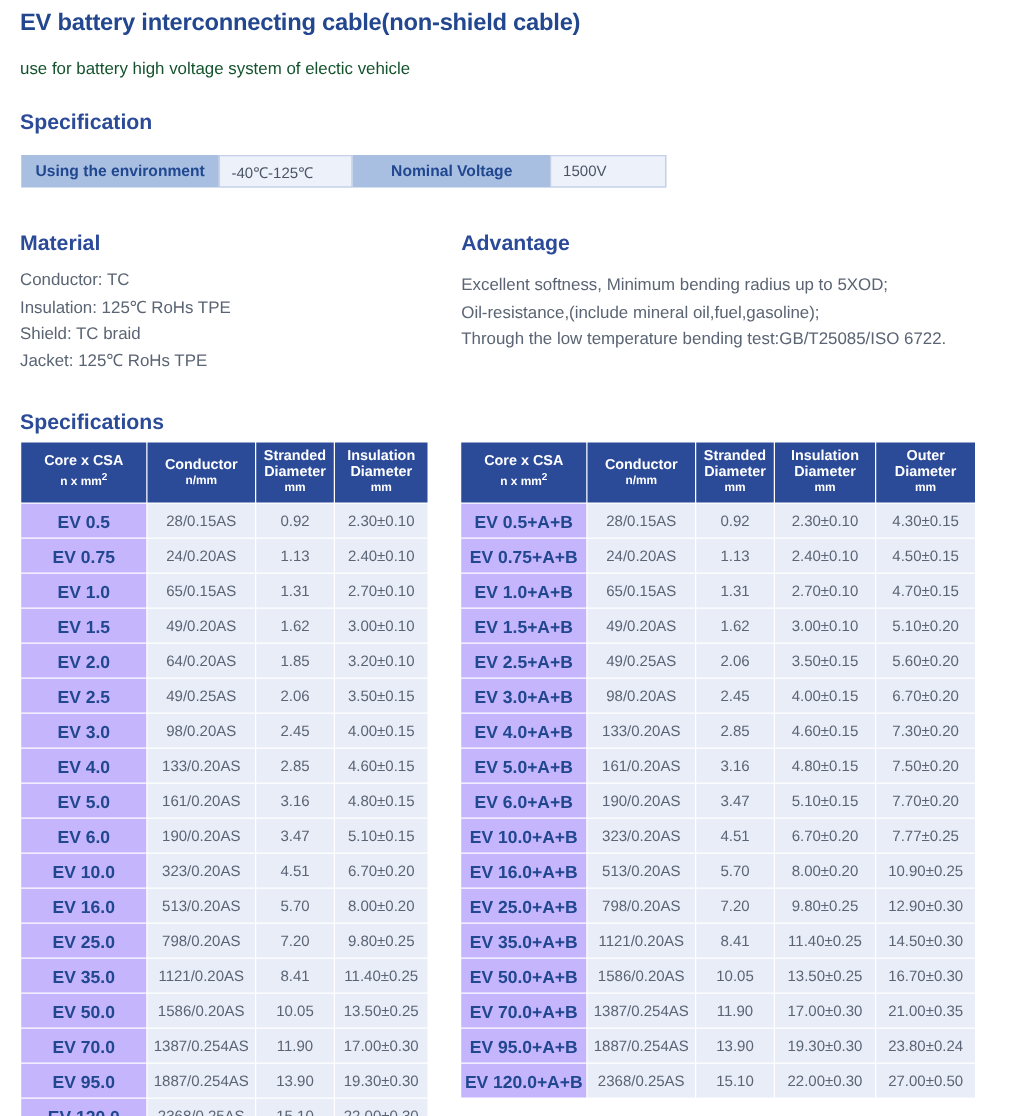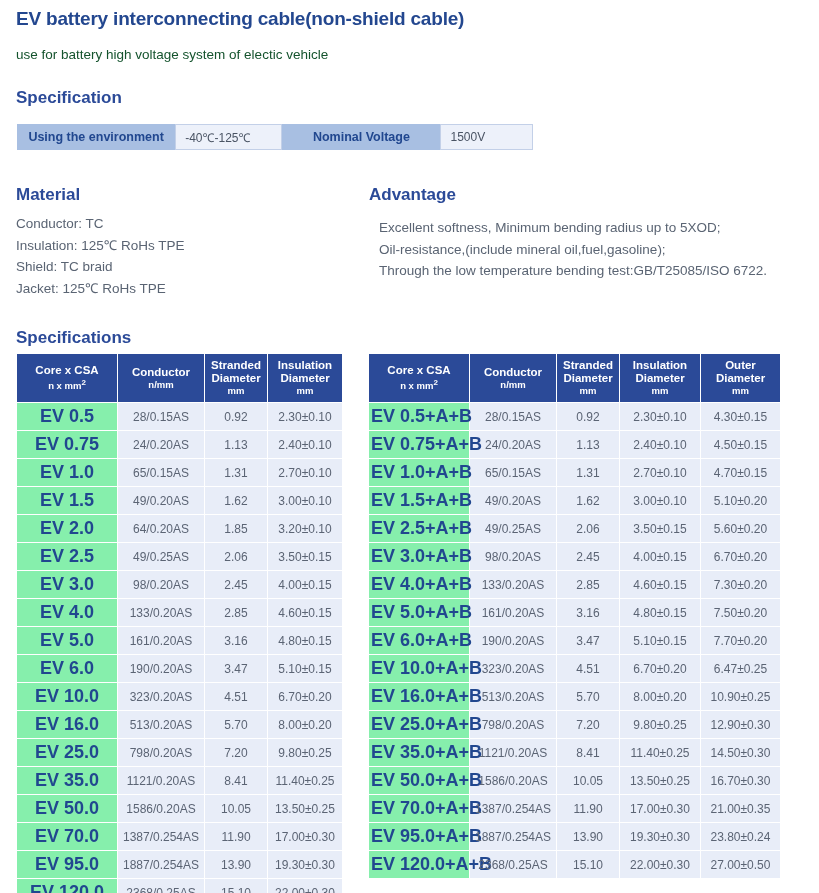--- a/index.html
+++ b/index.html
@@ -90,21 +90,21 @@
   .spec-value-2 { width: 95px; }
 
   
   .body-list {
     position: absolute;
     font-size: 13.5px;
     color: #5a6473;
     line-height: 21.5px;
   }
   .material-list { left: 16px; top: 213px; }
-  .advantage-list { left: 369px; top: 217px; margin-left: 10px; }
+  .advantage-list { left: 369px; top: 217px; }
   .body-list div { white-space: nowrap; }
 
   
   .spec-table {
     position: absolute;
     border-collapse: separate;
     border-spacing: 1px;
     background: #ffffff;
     table-layout: fixed;
   }
@@ -135,24 +135,24 @@
     background: #e8edf8;
     color: #5b6474;
     font-size: 12px;
     text-align: center;
     height: 27px;
     padding: 0 2px;
     box-sizing: border-box;
     white-space: nowrap;
   }
   .spec-table td.namecell {
-    background: #86efac;
+    background: #c4b5fd;
     color: #21478f;
     font-weight: bold;
-    font-size: 18px;
+    font-size: 14px;
   }
 
   
   .table-left col.c0 { width: 100px; }
   .table-left col.c1 { width: 86px; }
   .table-left col.c2 { width: 62px; }
   .table-left col.c3 { width: 74px; }
   
   .table-right col.c0 { width: 100px; }
   .table-right col.c1 { width: 86px; }
@@ -400,21 +400,21 @@
           <td>190/0.20AS</td>
           <td>3.47</td>
           <td>5.10±0.15</td>
           <td>7.70±0.20</td>
         </tr>
         <tr>
           <td class="namecell">EV 10.0+A+B</td>
           <td>323/0.20AS</td>
           <td>4.51</td>
           <td>6.70±0.20</td>
-          <td>6.47±0.25</td>
+          <td>7.77±0.25</td>
         </tr>
         <tr>
           <td class="namecell">EV 16.0+A+B</td>
           <td>513/0.20AS</td>
           <td>5.70</td>
           <td>8.00±0.20</td>
           <td>10.90±0.25</td>
         </tr>
         <tr>
           <td class="namecell">EV 25.0+A+B</td>

